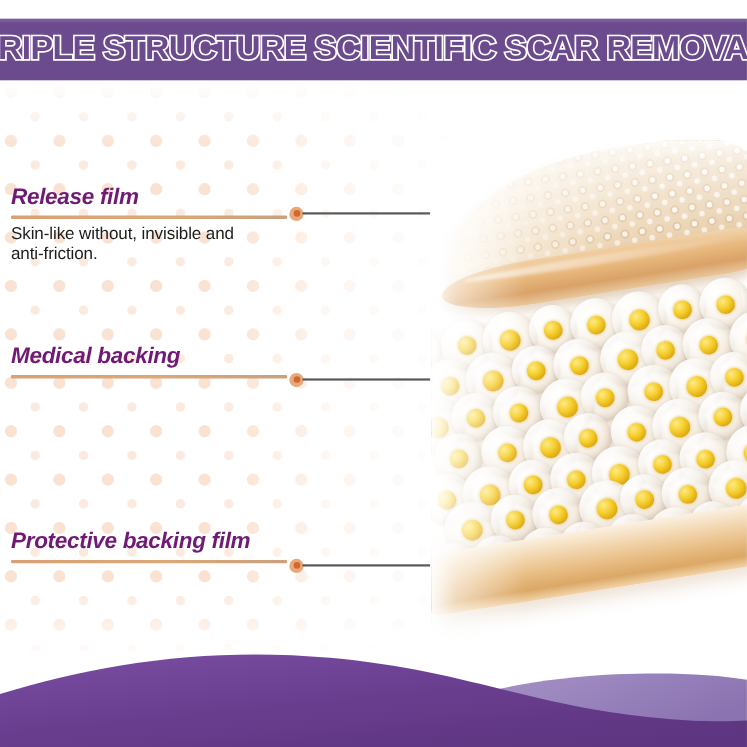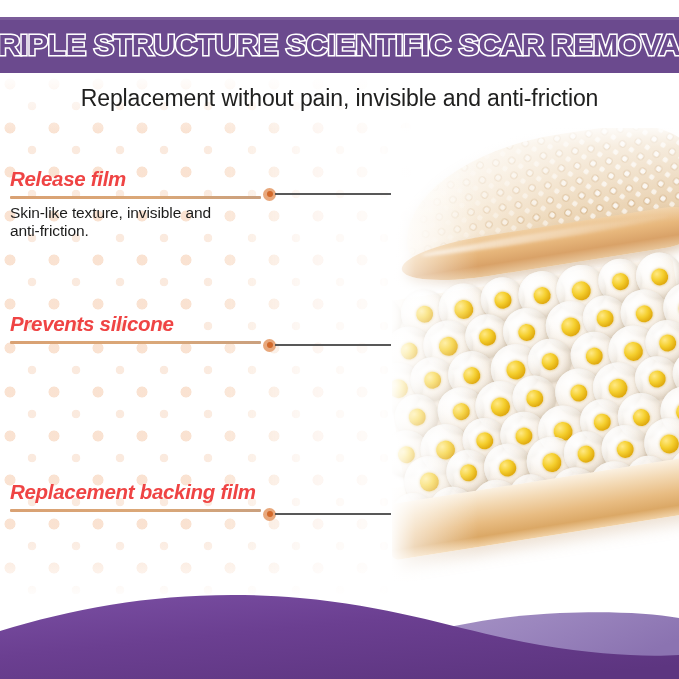--- a/index.html
+++ b/index.html
@@ -99,21 +99,21 @@
   
   .feature {
     position: absolute;
     left: 10px;
     width: 258px;
   }
   .feature-title {
     font-size: 20.5px;
     font-weight: bold;
     font-style: italic;
-    color: #ef4444;
+    color: #701a75;
     letter-spacing: -0.3px;
     margin: 0;
     line-height: 1.1;
     white-space: nowrap;
   }
   .feature-rule {
     width: 251px;
     height: 3px;
     margin-top: 5px;
     background: linear-gradient(to right, #d9a173 0%, #dba878 55%, #caa07e 100%);
@@ -391,36 +391,35 @@
     <div class="layer-backing"></div>
 
     <div class="product-scrim"></div>
   </div>
 
   <div class="banner">
     <div class="banner-strip-top"></div>
     <h1 class="banner-title">TRIPLE STRUCTURE SCIENTIFIC SCAR REMOVAL</h1>
   </div>
 
-  <div class="subtitle">Replacement without pain, invisible and anti-friction</div>
 
   <div class="feature" id="feature-1">
     <div class="feature-title">Release film</div>
     <div class="feature-rule"></div>
-    <div class="feature-desc">Skin-like texture, invisible and
+    <div class="feature-desc">Skin-like without, invisible and
 anti-friction.</div>
   </div>
 
   <div class="feature" id="feature-2">
-    <div class="feature-title">Prevents silicone</div>
+    <div class="feature-title">Medical backing</div>
     <div class="feature-rule"></div>
   </div>
 
   <div class="feature" id="feature-3">
-    <div class="feature-title">Replacement backing film</div>
+    <div class="feature-title">Protective backing film</div>
     <div class="feature-rule"></div>
   </div>
 
   <div class="leader" id="leader-1">
     <span class="leader-dot"></span>
     <span class="leader-line"></span>
   </div>
   <div class="leader" id="leader-2">
     <span class="leader-dot"></span>
     <span class="leader-line"></span>

